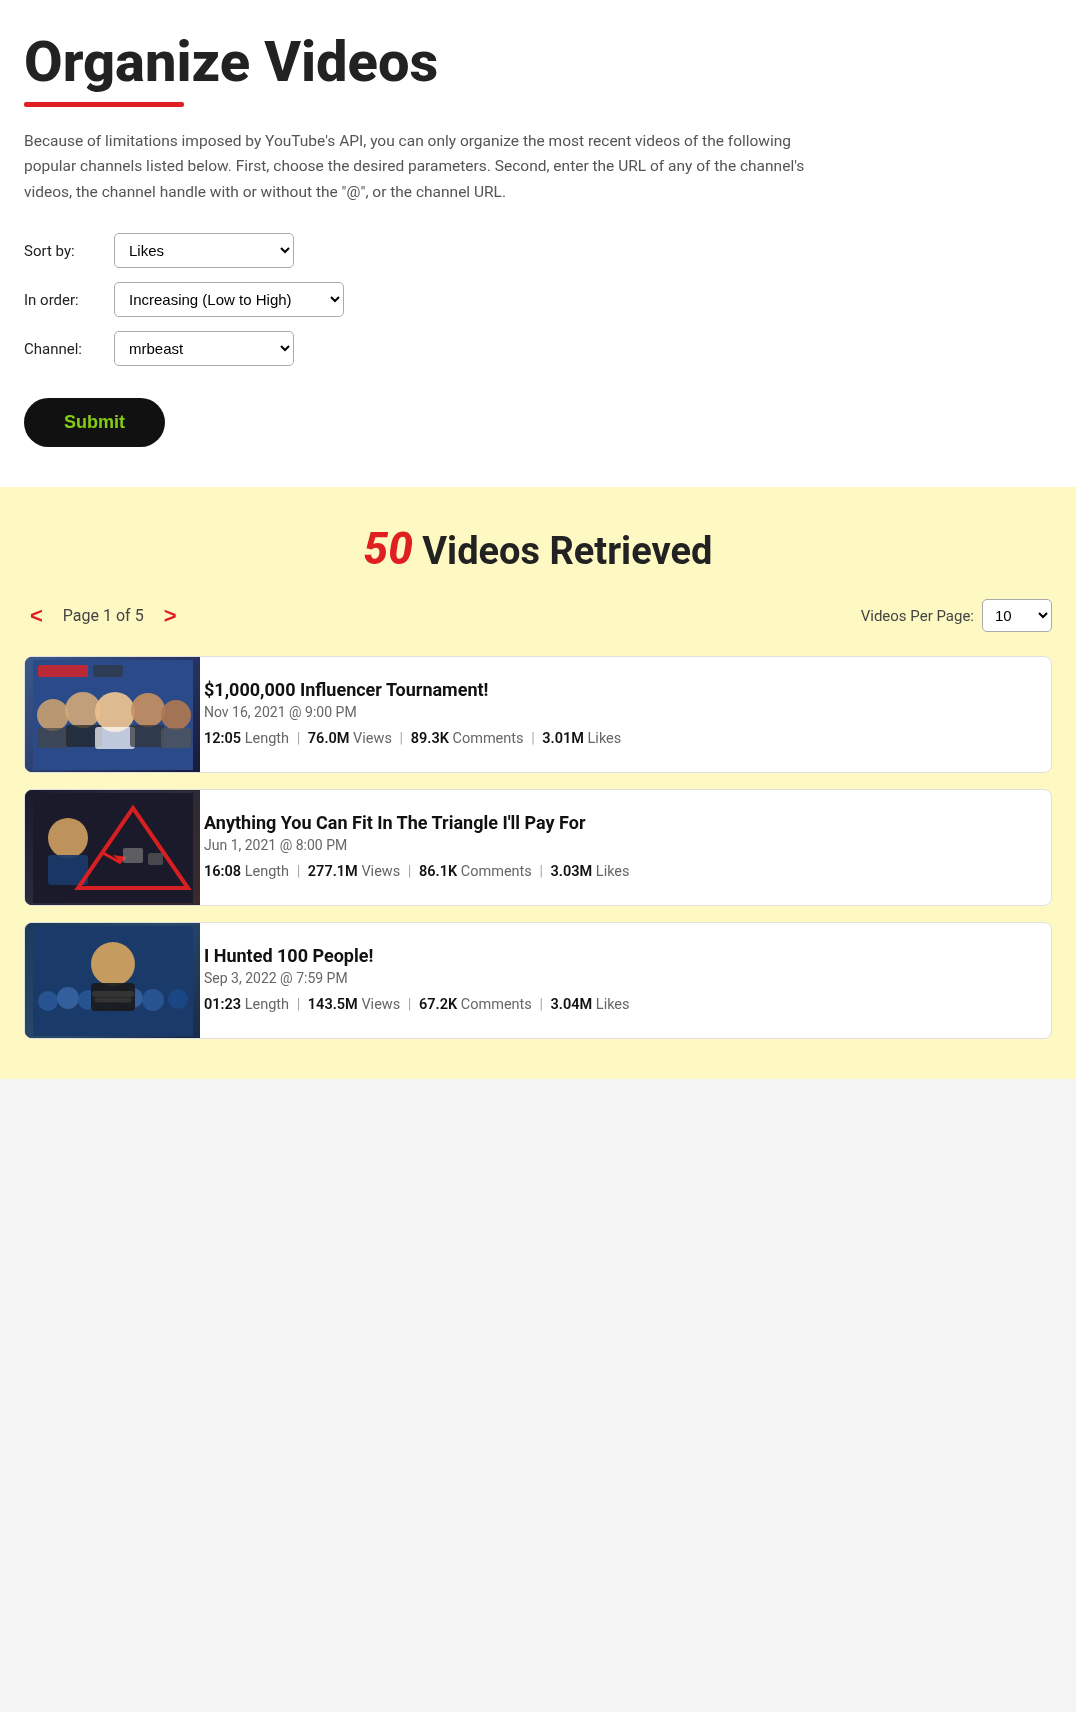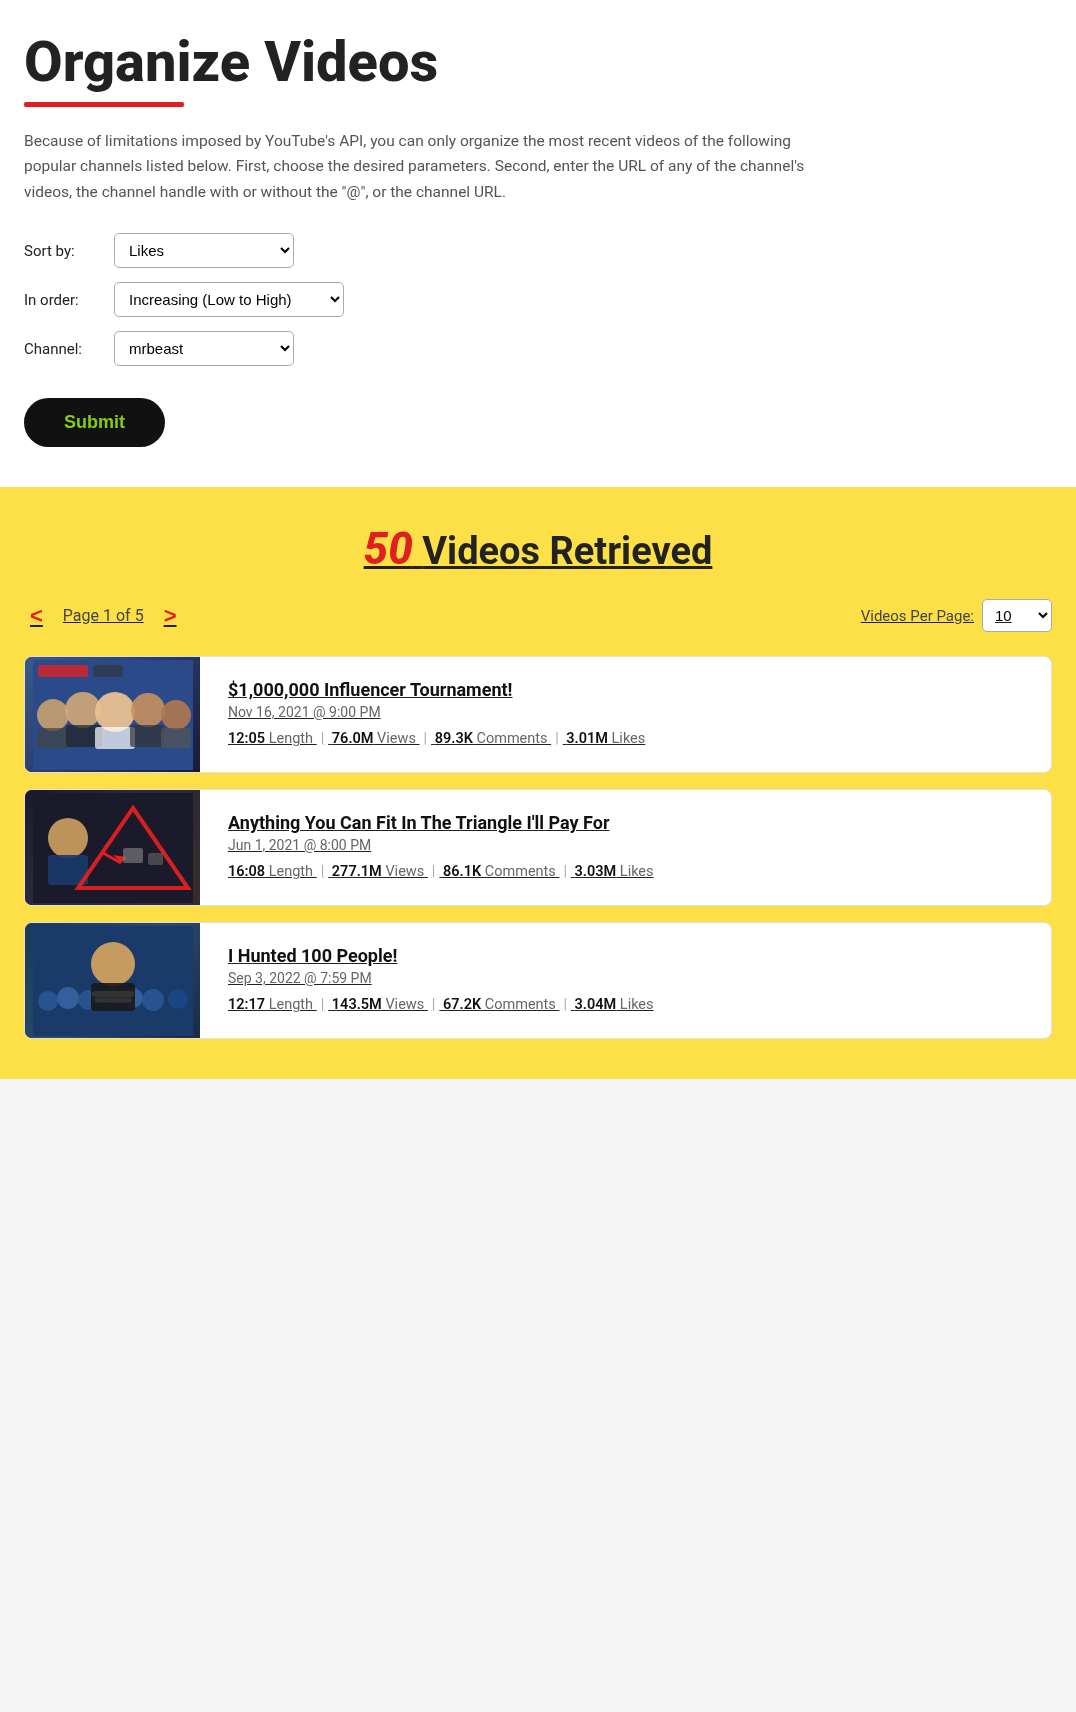--- a/index.html
+++ b/index.html
@@ -60,23 +60,22 @@
       border: none;
       border-radius: 50px;
       padding: 14px 40px;
       font-size: 18px;
       font-weight: 600;
       cursor: pointer;
       margin-top: 18px;
     }
 
     .results-section {
-      background: #fde047;
+      background: #fef9c3;
       padding: 36px 24px 40px 24px;
-      text-decoration: underline;
     }
     .retrieved-heading {
       text-align: center;
       font-size: 38px;
       font-weight: 700;
       margin-bottom: 24px;
       color: #222;
     }
     .retrieved-heading span.count {
       color: #e02020;
@@ -167,21 +166,21 @@
       background: linear-gradient(135deg, #3a5a8a 0%, #2a3a6a 50%, #1a1a3a 100%);
     }
     .thumbnail-placeholder.vid2 {
       background: linear-gradient(135deg, #1a1a2a 0%, #2a2a3a 40%, #3a2a2a 100%);
     }
     .thumbnail-placeholder.vid3 {
       background: linear-gradient(135deg, #1a3a5a 0%, #2a4a6a 50%, #1a2a4a 100%);
     }
 
     .video-info {
-      padding: 14px 28px;
+      padding: 14px 4px;
       display: flex;
       flex-direction: column;
       justify-content: center;
       flex: 1;
     }
     .video-title {
       font-size: 18px;
       font-weight: 700;
       color: #111;
       margin-bottom: 4px;
@@ -366,21 +365,21 @@
 
             <line x1="62" y1="68" x2="98" y2="68" stroke="#333" stroke-width="6" stroke-linecap="round"></line>
             <line x1="64" y1="74" x2="96" y2="74" stroke="#333" stroke-width="5" stroke-linecap="round"></line>
           </svg>
         </div>
       </div>
       <div class="video-info">
         <div class="video-title">I Hunted 100 People!</div>
         <div class="video-date">Sep 3, 2022 @ 7:59 PM</div>
         <div class="video-stats">
-          <span class="stat-value">12:17</span> Length
+          <span class="stat-value">01:23</span> Length
           <span class="stat-sep">|</span>
           <span class="stat-value">143.5M</span> Views
           <span class="stat-sep">|</span>
           <span class="stat-value">67.2K</span> Comments
           <span class="stat-sep">|</span>
           <span class="stat-value">3.04M</span> Likes
         </div>
       </div>
     </div>
 

